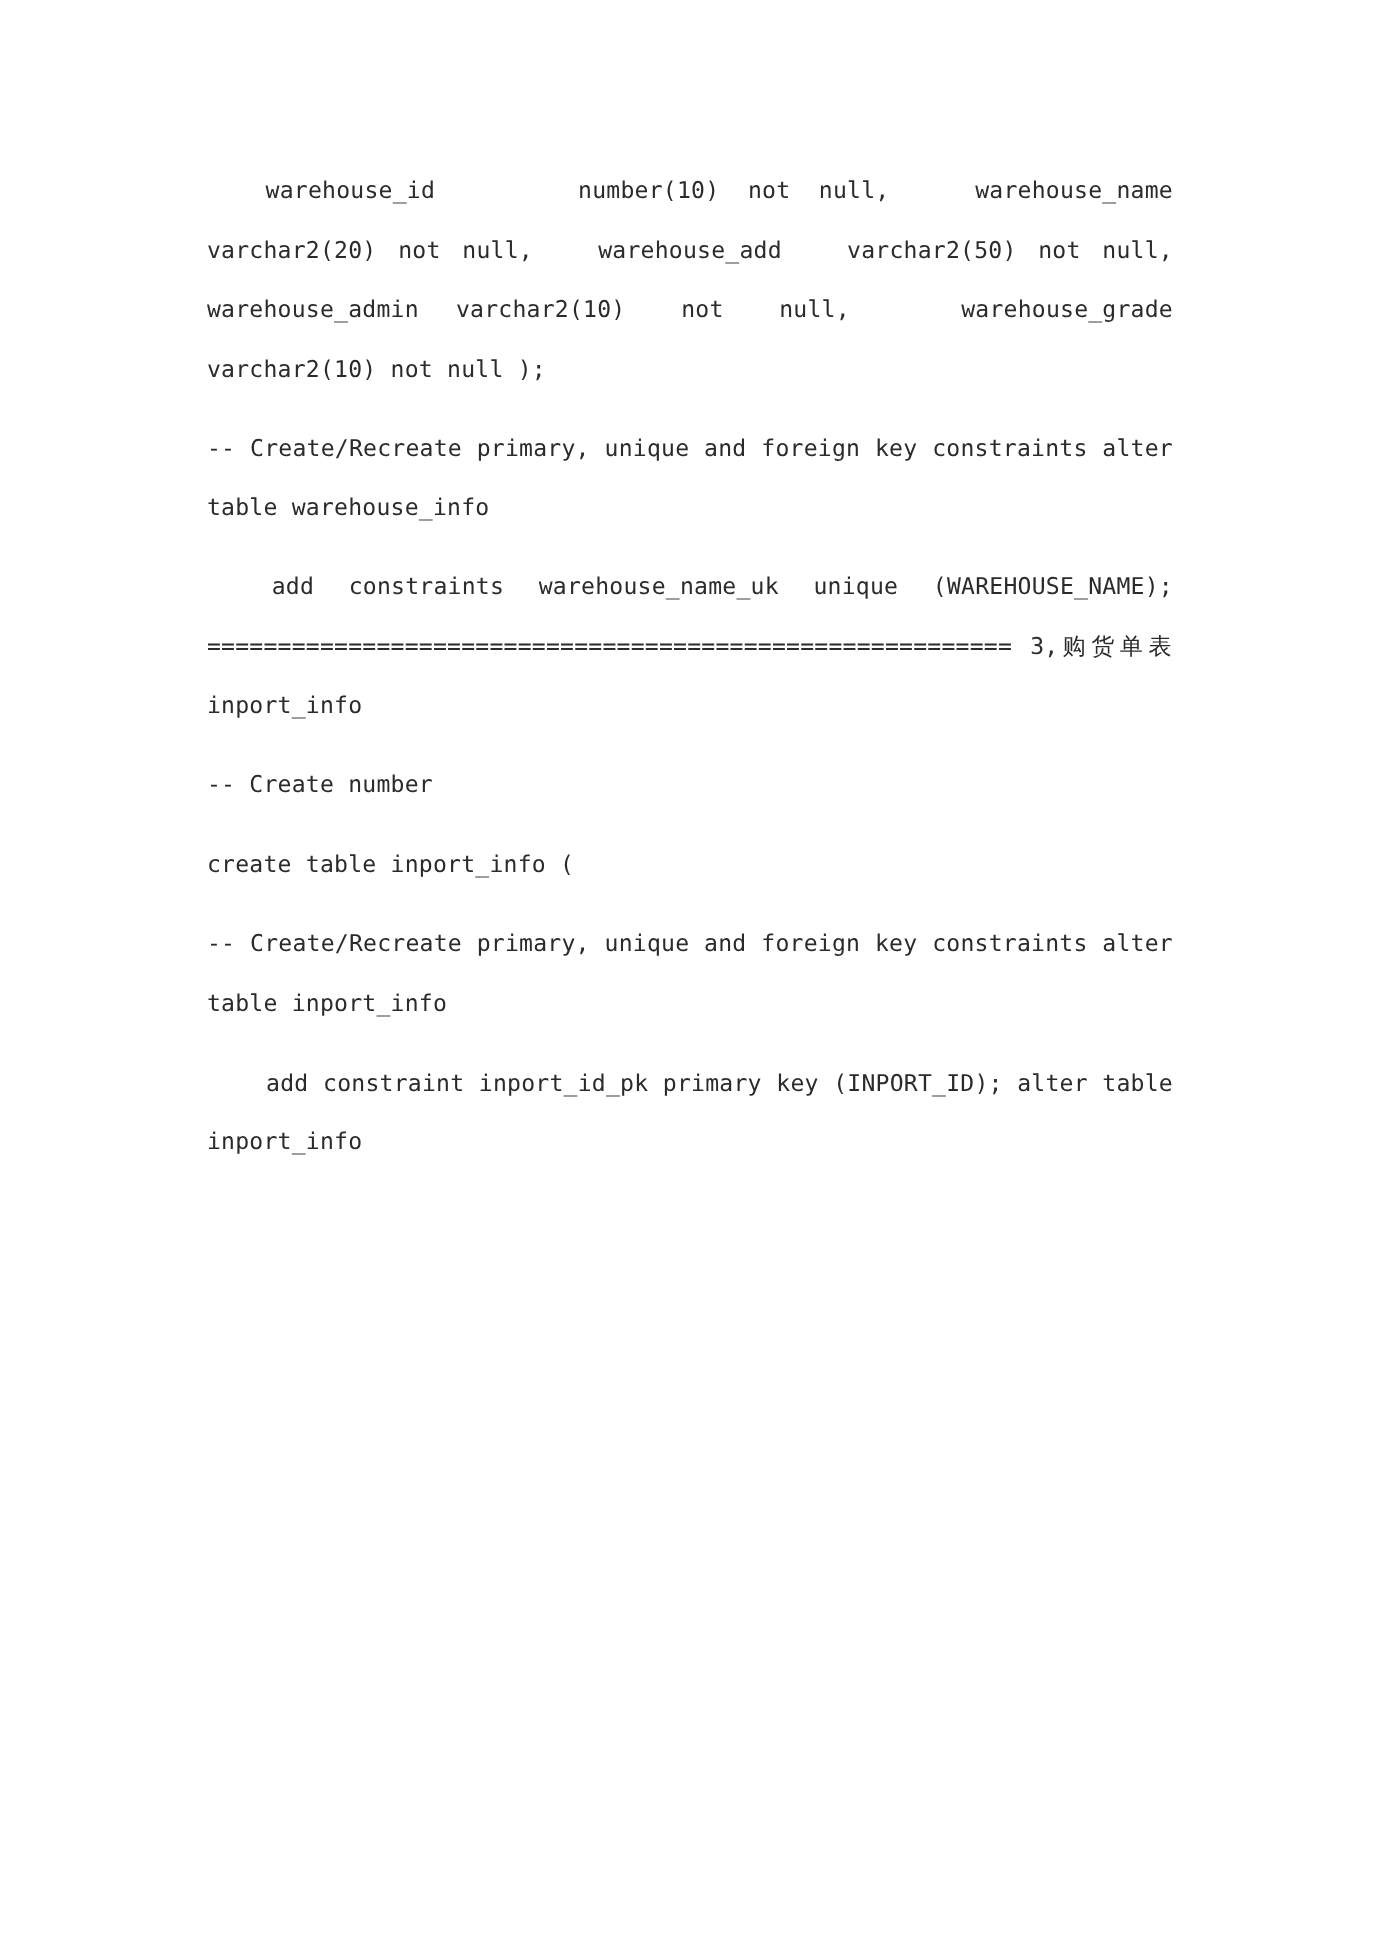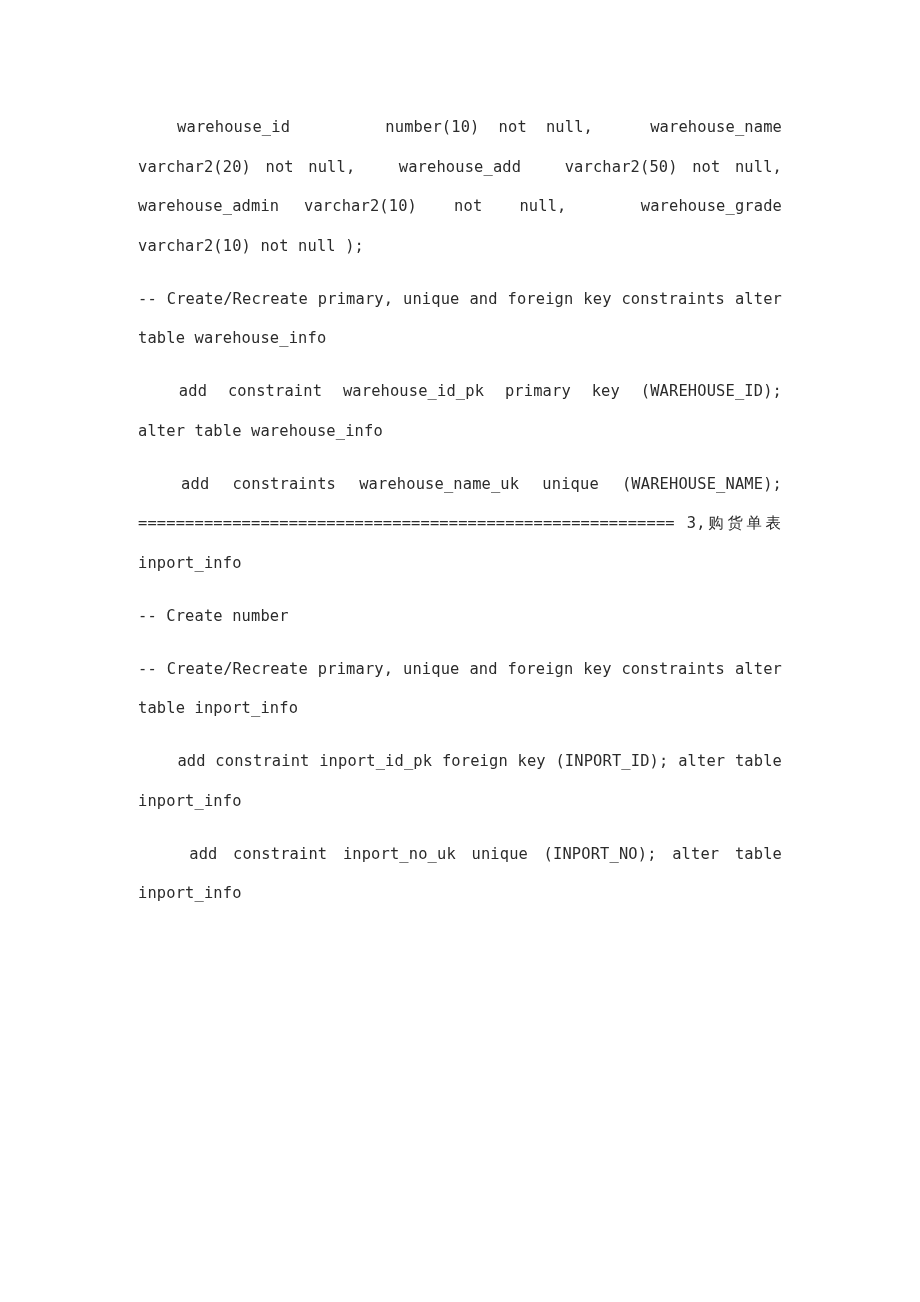--- a/index.html
+++ b/index.html
@@ -63,28 +63,27 @@
 </head>
 <body>
 
 <div id="page">
   <div class="doc-body">
 
     <p class="para indent">  warehouse_id          number(10)  not  null,      warehouse_name  varchar2(20) not null,   warehouse_add   varchar2(50) not null, warehouse_admin  varchar2(10)   not   null,      warehouse_grade varchar2(10) not null );</p>
 
     <p class="para">-- Create/Recreate primary, unique and foreign key constraints alter table warehouse_info</p>
 
-    <p class="para indent">  add  constraint  warehouse_id_pk  primary  key  (WAREHOUSE_ID); alter table warehouse_info</p>
 
     <p class="para indent sep"><span>  add  constraints  warehouse_name_uk  unique  (WAREHOUSE_NAME); </span><span>=========================================================</span><span> 3,</span><span class="cjk">购货单表</span><span> inport_info</span></p>
 
     <p class="para">-- Create number</p>
 
+    <p class="para">create table inport_info (</p>
 
 
     <p class="para">-- Create/Recreate primary, unique and foreign key constraints alter table inport_info</p>
 
-    <p class="para indent">  add constraint inport_id_pk foreign key (INPORT_ID); alter table inport_info</p>
+    <p class="para indent">  add constraint inport_id_pk primary key (INPORT_ID); alter table inport_info</p>
 
-    <p class="para indent">  add constraint inport_no_uk unique (INPORT_NO); alter table inport_info</p>
 
   </div>
 </div>
 
 </body></html>

